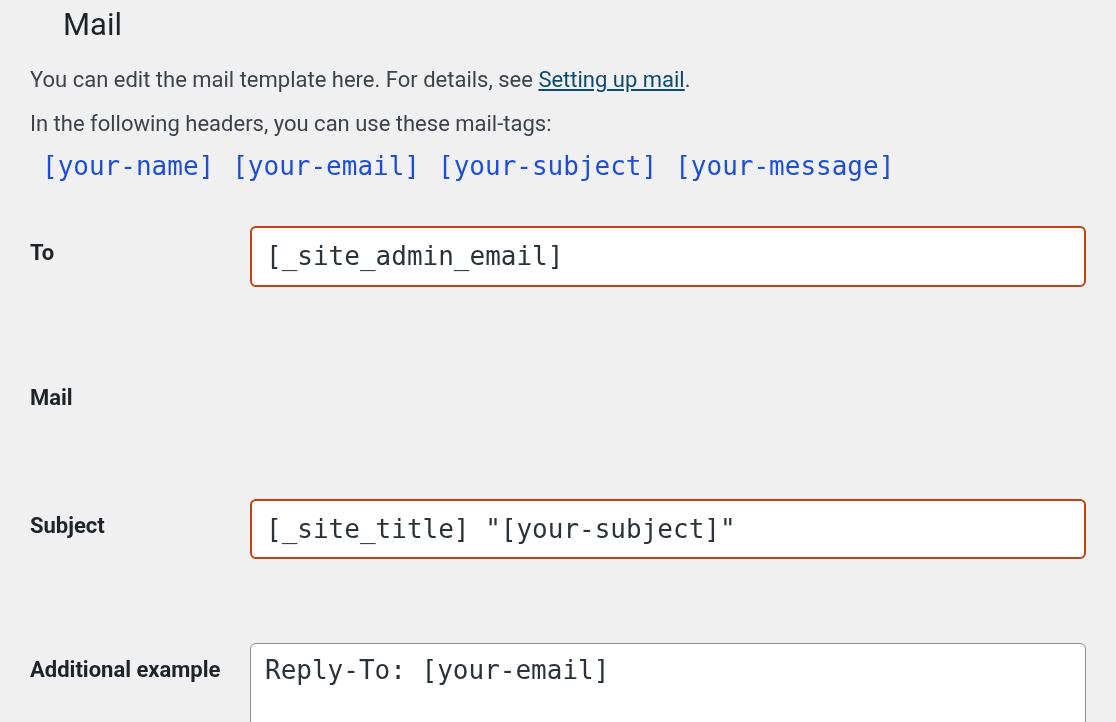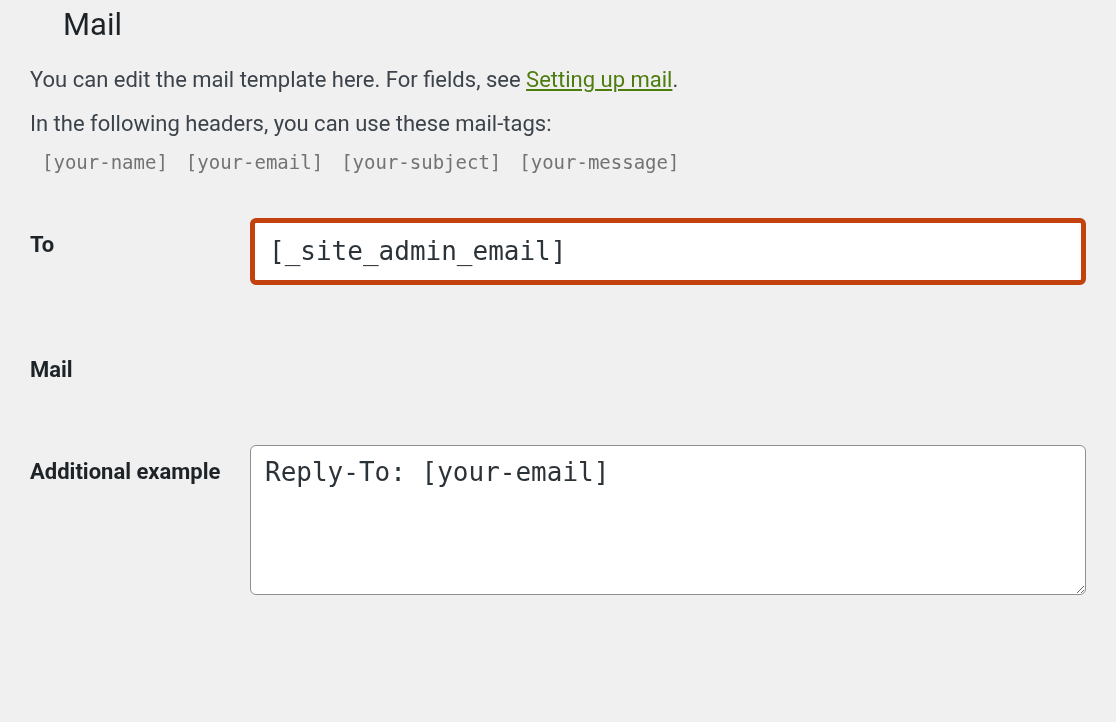--- a/index.html
+++ b/index.html
@@ -25,60 +25,60 @@
       margin-bottom: 20px;
       margin-left: 33px;
     }
     .intro {
       font-size: 22px;
       color: #3c434a;
       line-height: 1.55;
       margin-bottom: 10px;
     }
     .intro a {
-      color: #4d7c0f;
+      color: #0c4a6e;
       text-decoration: underline;
       text-align: center;
     }
     .mail-tags {
       font-family: ui-monospace, "SF Mono", "Menlo", "Consolas", monospace;
-      font-size: 19px;
-      color: #737373;
+      font-size: 26px;
+      color: #1d4ed8;
       margin-top: 4px;
       margin-bottom: 45px;
       margin-left: 12px;
       word-spacing: 6px;
     }
     .mail-tags .tag {
       margin-right: 18px;
     }
     .form-row {
       display: flex;
       align-items: flex-start;
-      margin-bottom: 58px;
+      margin-bottom: 84px;
     }
     .form-row .label {
       width: 220px;
       flex-shrink: 0;
       font-size: 22px;
       font-weight: 700;
       color: #1d2327;
       padding-top: 10px;
       line-height: 1.55;
     }
     .form-row .control {
       flex: 1;
     }
     .form-row input[type="text"] {
       width: 100%;
       font-family: ui-monospace, "SF Mono", "Menlo", "Consolas", monospace;
       font-size: 26px;
       color: #2c3338;
       background: #ffffff;
-      border: 5px solid #c2410c;
+      border: 2px solid #c2410c;
       border-radius: 6px;
       padding: 10px 14px;
       line-height: 1.4;
       outline: none;
     }
     .form-row textarea {
       width: 100%;
       height: 150px;
       font-family: ui-monospace, "SF Mono", "Menlo", "Consolas", monospace;
       font-size: 26px;
@@ -92,39 +92,45 @@
       resize: both;
     }
   </style>
 </head>
 <body>
 
 <div class="container">
   <h2 class="section-title">Mail</h2>
 
   <p class="intro">
-    <span>You can edit the mail template here. For fields, see </span><a href="#">Setting up mail</a><span>.</span>
+    <span>You can edit the mail template here. For details, see </span><a href="#">Setting up mail</a><span>.</span>
   </p>
   <p class="intro">In the following headers, you can use these mail-tags:</p>
 
   <div class="mail-tags">
     <span class="tag">[your-name]</span><span class="tag">[your-email]</span><span class="tag">[your-subject]</span><span class="tag">[your-message]</span>
   </div>
 
   <div class="form-row">
     <div class="label">To</div>
     <div class="control">
       <input type="text" value="[_site_admin_email]" style="">
     </div>
   </div>
 
   <div class="form-row">
     <div class="label">Mail</div>
   </div>
 
+  <div class="form-row">
+    <div class="label">Subject</div>
+    <div class="control">
+      <input type="text" value="[_site_title] &quot;[your-subject]&quot;" style="">
+    </div>
+  </div>
 
   <div class="form-row" style="margin-bottom: 0;">
     <div class="label">Additional example</div>
     <div class="control">
       <textarea style="">Reply-To: [your-email]</textarea>
     </div>
   </div>
 </div>
 
 </body></html>

